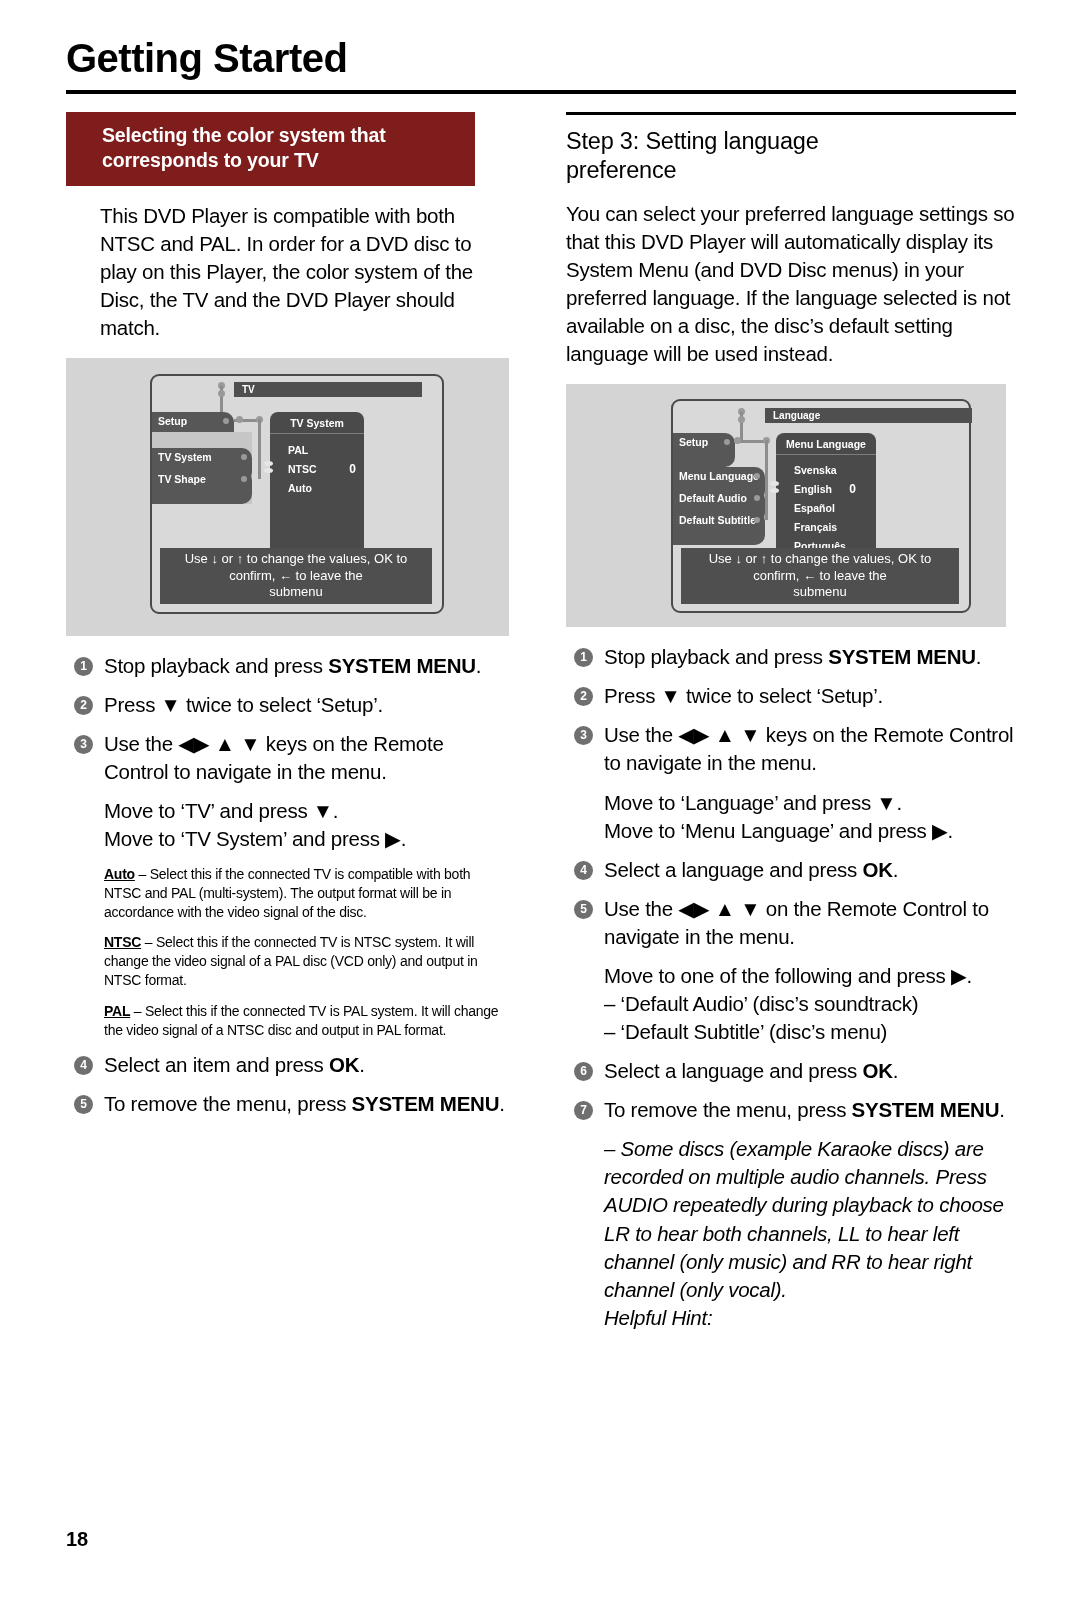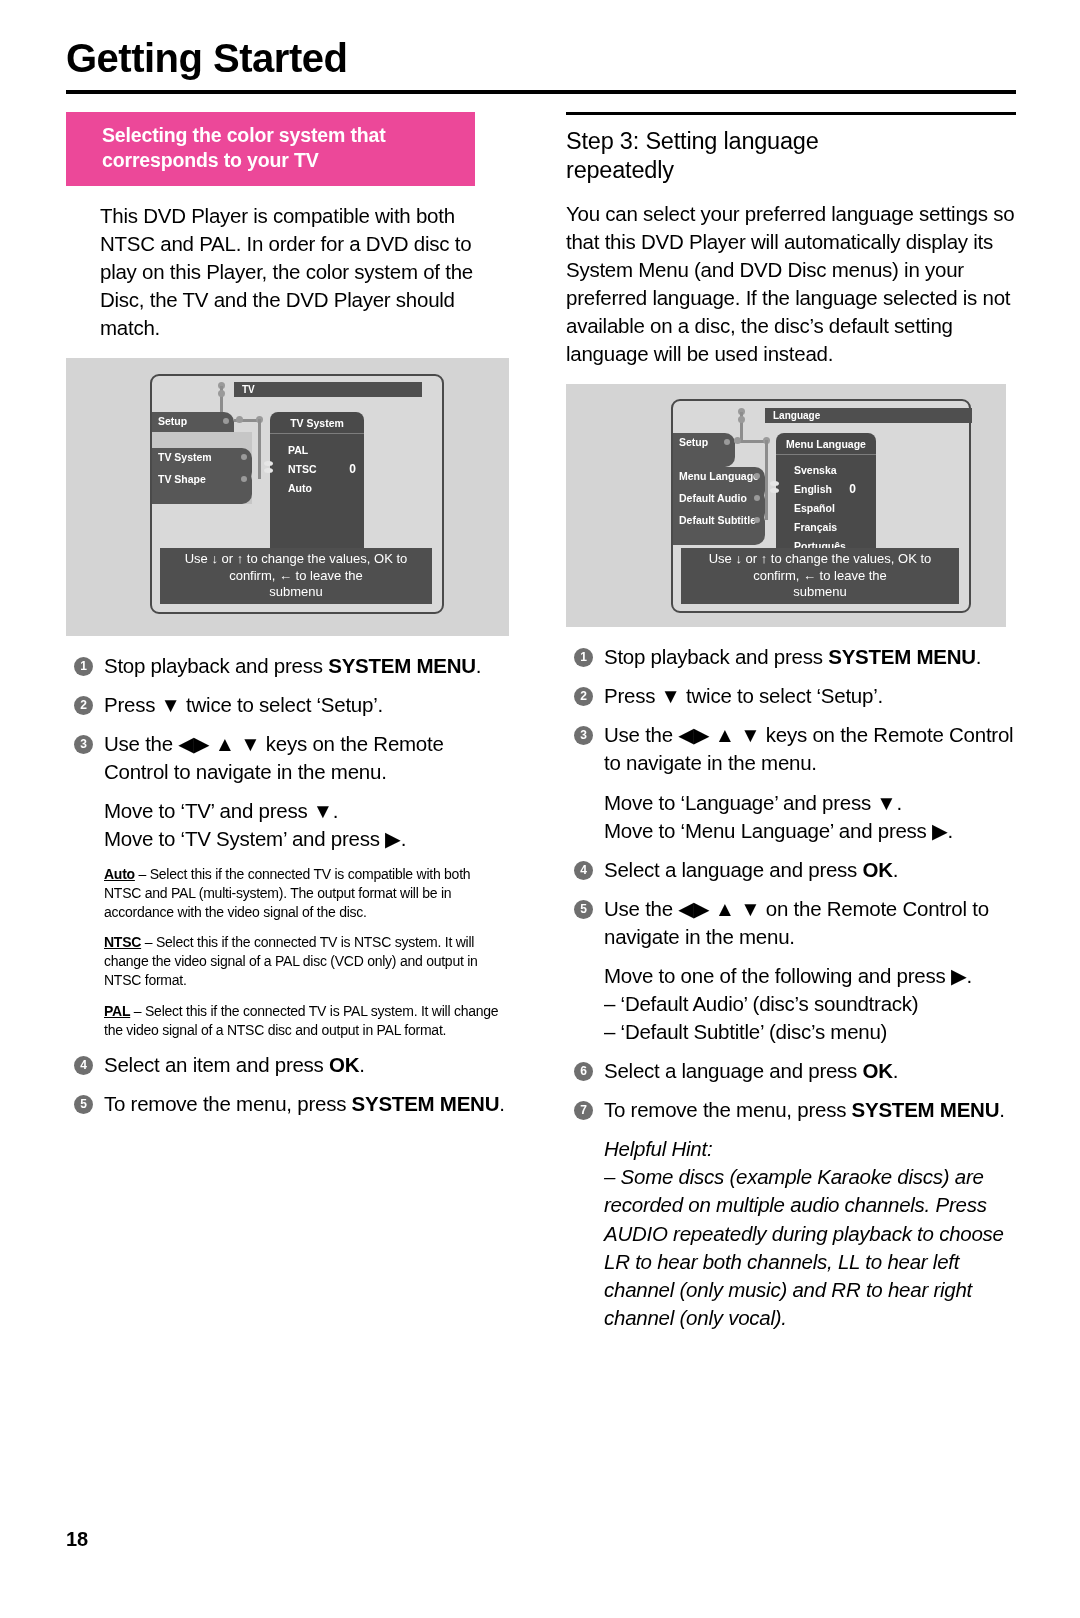--- a/index.html
+++ b/index.html
@@ -51,21 +51,21 @@
   }
   .col-right {
     position: absolute;
     left: 566px;
     top: 112px;
     width: 450px;
   }
 
   
   .band {
-    background: #ec4899;
+    background: #7f1d1d;
     color: #ffffff;
     font-size: 19.5px;
     font-weight: bold;
     line-height: 1.30;
     padding: 11px 0 12px 36px;
     width: 409px;
     box-sizing: border-box;
     letter-spacing: -0.15px;
   }
 
@@ -413,21 +413,21 @@
       </div>
     </div>
   </div>
 
   <div class="col-right">
 
     <div class="rule-top"></div>
 
     <div class="step-heading">
       <div>Step 3:  Setting language</div>
-      <div>repeatedly</div>
+      <div>preference</div>
     </div>
 
     <div class="body-text right-body">You can select your preferred language settings so that this DVD Player will automatically display its System Menu (and DVD Disc menus) in your preferred language. If the language selected is not available on a disc, the disc’s default setting language will be used instead.</div>
 
     <div class="shot shot-right">
       <div class="osd osd-right">
 
         <div class="conn-dot" style="left:65px; top:7px;"></div>
         <div class="conn-v" style="left:67px; top:11px; height:30px;"></div>
         <div class="conn-dot" style="left:65px; top:15px;"></div>
@@ -523,20 +523,20 @@
         <span class="num">6</span>
         <span>Select a language and press </span><b class="kw">OK</b><span>.</span>
       </div>
 
       <div class="step">
         <span class="num">7</span>
         <span>To remove the menu, press </span><b class="kw">SYSTEM MENU</b><span>.</span>
       </div>
 
       <div class="hint">
+        <div>–     Some discs (example Karaoke discs) are recorded on multiple audio channels. Press AUDIO repeatedly during playback to choose LR to hear both channels, LL to hear left channel (only music) and RR to hear right channel (only vocal).</div>
         <div>Helpful Hint:</div>
-        <div>–     Some discs (example Karaoke discs) are recorded on multiple audio channels. Press AUDIO repeatedly during playback to choose LR to hear both channels, LL to hear left channel (only music) and RR to hear right channel (only vocal).</div>
       </div>
     </div>
   </div>
 
   <div class="page-number">18</div>
 </div>
 
 </body></html>

